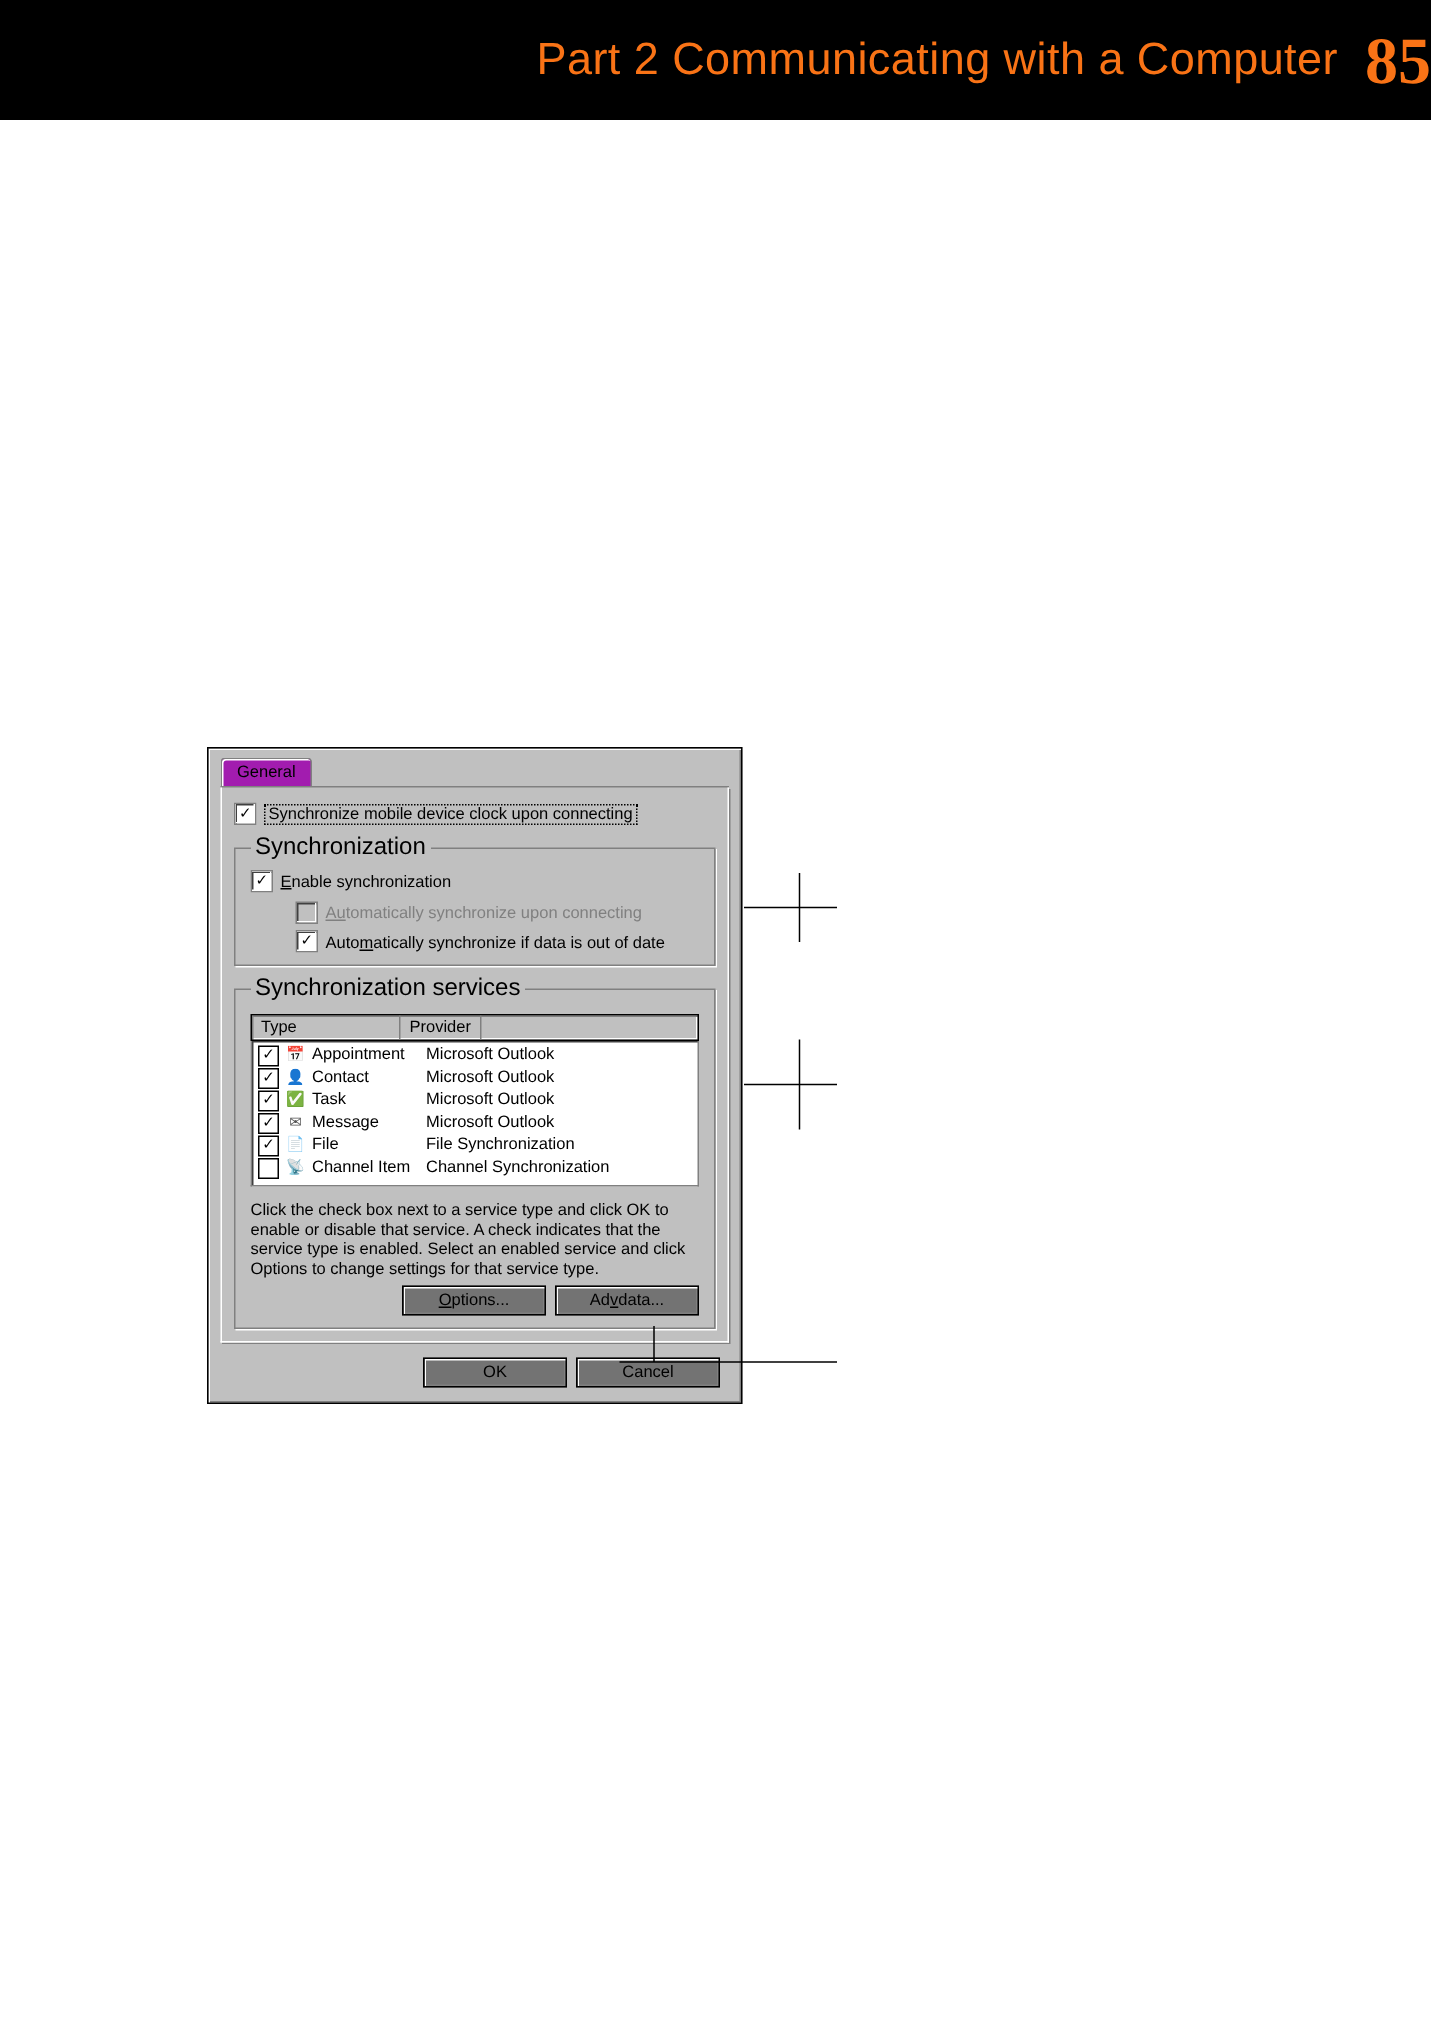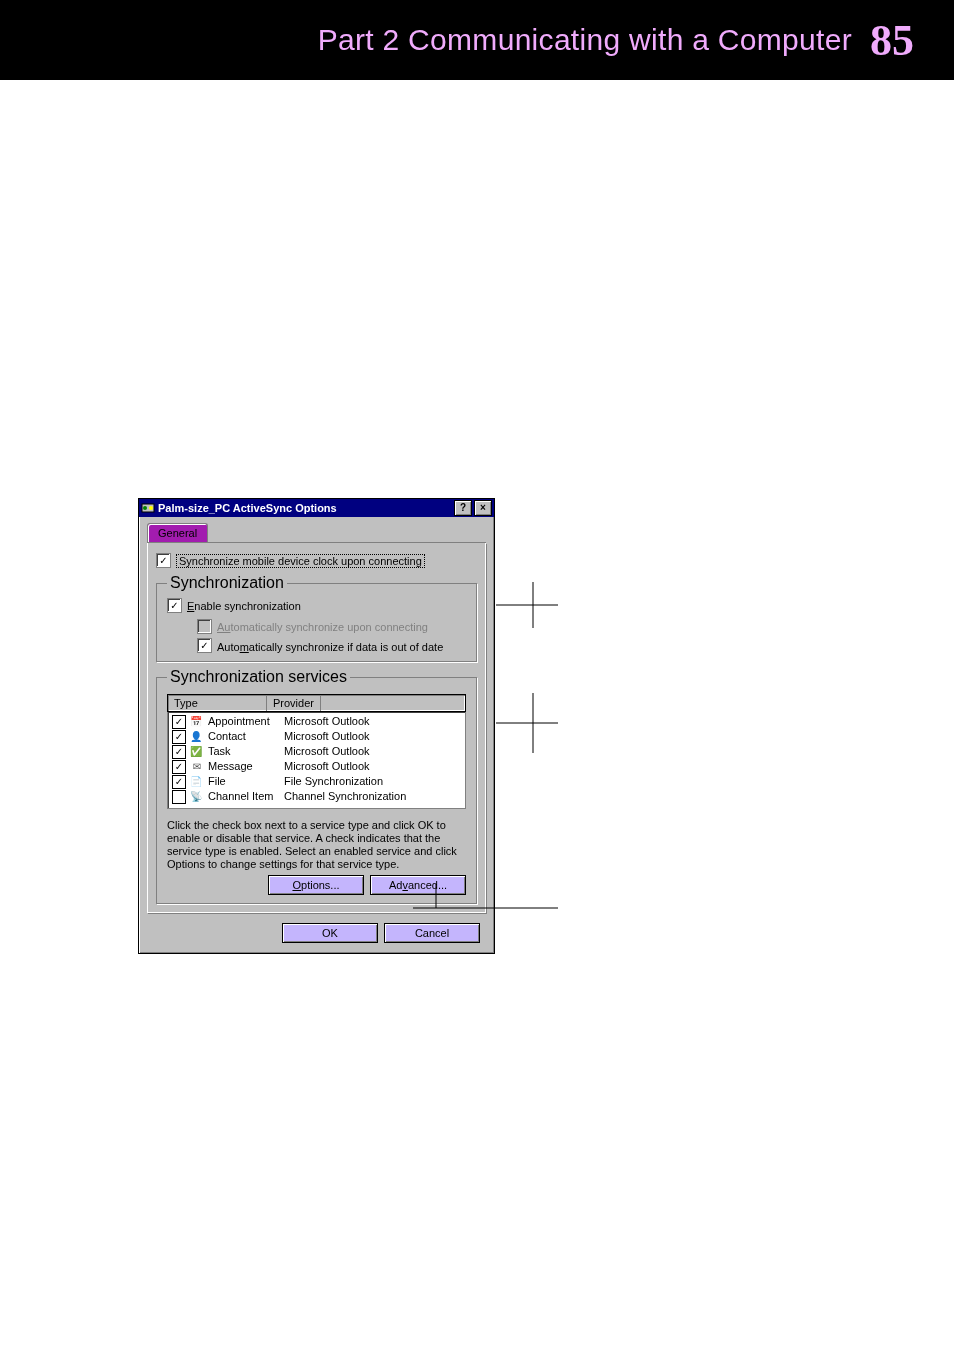--- a/index.html
+++ b/index.html
@@ -1,17 +1,17 @@
 <!DOCTYPE html>
 <html><head>
 <meta charset="utf-8">
 <style>
   html,body{margin:0;padding:0;background:#fff;font-family:"Tahoma","Segoe UI",sans-serif;width:954px;}
   .page{width:954px;}
-  .blackbar{background:#000;color:#f0abfc;height:80px;display:flex;align-items:center;justify-content:flex-end;padding-right:40px;}
+  .blackbar{background:#000;color:#f97316;height:80px;display:flex;align-items:center;justify-content:flex-end;}
   .blackbar .title{font-family:"Trebuchet MS","Arial Narrow",sans-serif;font-weight:300;font-size:30px;letter-spacing:0.3px;}
   .blackbar .pnum{font-family:Liberation Serif, serif;font-weight:600;font-size:44px;margin-left:18px;}
   .content{padding:0 0 0 0;}
   .figwrap{position:relative;margin:418px 0 0 138px;}
   
   .dlg{width:355px;font-size:11px;background:#c0c0c0;border:1px solid #000;box-shadow:inset 1px 1px 0 #fff, inset -1px -1px 0 #808080;}
   .titlebar{height:18px;background:#000080;color:#fff;display:flex;align-items:center;padding:0 2px 0 2px;font-weight:bold;font-size:11px;}
   .titlebar .ticon{width:14px;height:14px;display:inline-flex;align-items:center;justify-content:center;margin-right:3px;}
   .titlebar .spacer{flex:1;}
   .titlebar .wbtn{width:16px;height:14px;background:#c0c0c0;border:1px solid #000;box-shadow:inset 1px 1px 0 #fff,inset -1px -1px 0 #808080;margin-left:2px;display:flex;align-items:center;justify-content:center;color:#000;font-weight:bold;font-size:10px;line-height:10px;}
@@ -32,21 +32,21 @@
   .svcHead>div{padding:2px 6px;border-right:1px solid #808080;}
   .svcHead>div:first-child{width:86px;}
   .svcList{background:#fff;border:1px solid #808080;box-shadow:inset 1px 1px 0 #404040;border-top:none;padding:2px 2px 4px 2px;}
   .svcRow{display:flex;align-items:center;gap:4px;padding:0 2px;line-height:15px;}
   .svcRow .scb{width:12px;height:12px;border:1px solid #000;display:inline-flex;align-items:center;justify-content:center;font-size:10px;}
   .svcRow .scb.checked::after{content:"✓";}
   .svcRow .sicon{width:14px;display:inline-flex;justify-content:center;color:#555;font-size:10px;}
   .svcRow .st{width:72px;}
   .hint{margin-top:10px;font-size:11px;line-height:13px;}
   .btnrow{display:flex;justify-content:flex-end;gap:6px;margin-top:4px;}
-  .btn{min-width:74px;padding:3px 10px;background:#c4b5fd;border:1px solid #000;box-shadow:inset 1px 1px 0 #fff,inset -1px -1px 0 #808080;text-align:center;font-size:11px;}
+  .btn{min-width:74px;padding:3px 10px;background:#737373;border:1px solid #000;box-shadow:inset 1px 1px 0 #fff,inset -1px -1px 0 #808080;text-align:center;font-size:11px;}
   .dlgbtns{display:flex;justify-content:flex-end;gap:6px;margin:10px 6px 0 0;}
   
   .callouts{position:absolute;top:0;left:0;pointer-events:none;}
 </style>
 </head>
 <body>
 
 <div class="page">
 
   <div class="blackbar">
@@ -64,33 +64,20 @@
 
         <line x1="358" y1="225" x2="395" y2="225" stroke="#000" stroke-width="1"></line>
         <line x1="395" y1="195" x2="395" y2="255" stroke="#000" stroke-width="1"></line>
         <line x1="395" y1="225" x2="420" y2="225" stroke="#000" stroke-width="1"></line>
 
         <line x1="298" y1="386" x2="298" y2="410" stroke="#000" stroke-width="1"></line>
         <line x1="275" y1="410" x2="420" y2="410" stroke="#000" stroke-width="1"></line>
       </svg>
 
       <div class="dlg">
-        <div class="titlebar">
-          <span class="ticon">
-            <svg width="14" height="14">
-                <rect x="1" y="3" width="12" height="8" fill="#c0c0c0" stroke="#000"></rect>
-                <circle cx="4" cy="7" r="2" fill="#008000"></circle>
-                <circle cx="10" cy="7" r="2" fill="#ffff00"></circle>
-              </svg>
-          </span>
-          <span>Palm-size_PC ActiveSync Options</span>
-          <span class="spacer"></span>
-          <span class="wbtn">?</span>
-          <span class="wbtn">×</span>
-        </div>
 
         <div class="body">
           <div class="tabrow">
             <div class="tab">General</div>
           </div>
 
           <div class="panel">
 
             <label class="ck">
               <span class="cb checked"></span>
@@ -160,21 +147,21 @@
                   <span class="sicon">📡</span>
                   <span class="st">Channel Item</span>
                   <span>Channel Synchronization</span>
                 </div>
               </div>
 
               <div class="hint">Click the check box next to a service type and click OK to enable or disable that service.  A check indicates that the service type is enabled.  Select an enabled service and click Options to change settings for that service type.</div>
 
               <div class="btnrow">
                 <div class="btn"><span class="u">O</span><span>ptions...</span></div>
-                <div class="btn"><span>Ad</span><span class="u">v</span><span>anced...</span></div>
+                <div class="btn"><span>Ad</span><span class="u">v</span><span>data...</span></div>
               </div>
             </fieldset>
 
           </div>
 
           <div class="dlgbtns">
             <div class="btn">OK</div>
             <div class="btn">Cancel</div>
           </div>
         </div>

